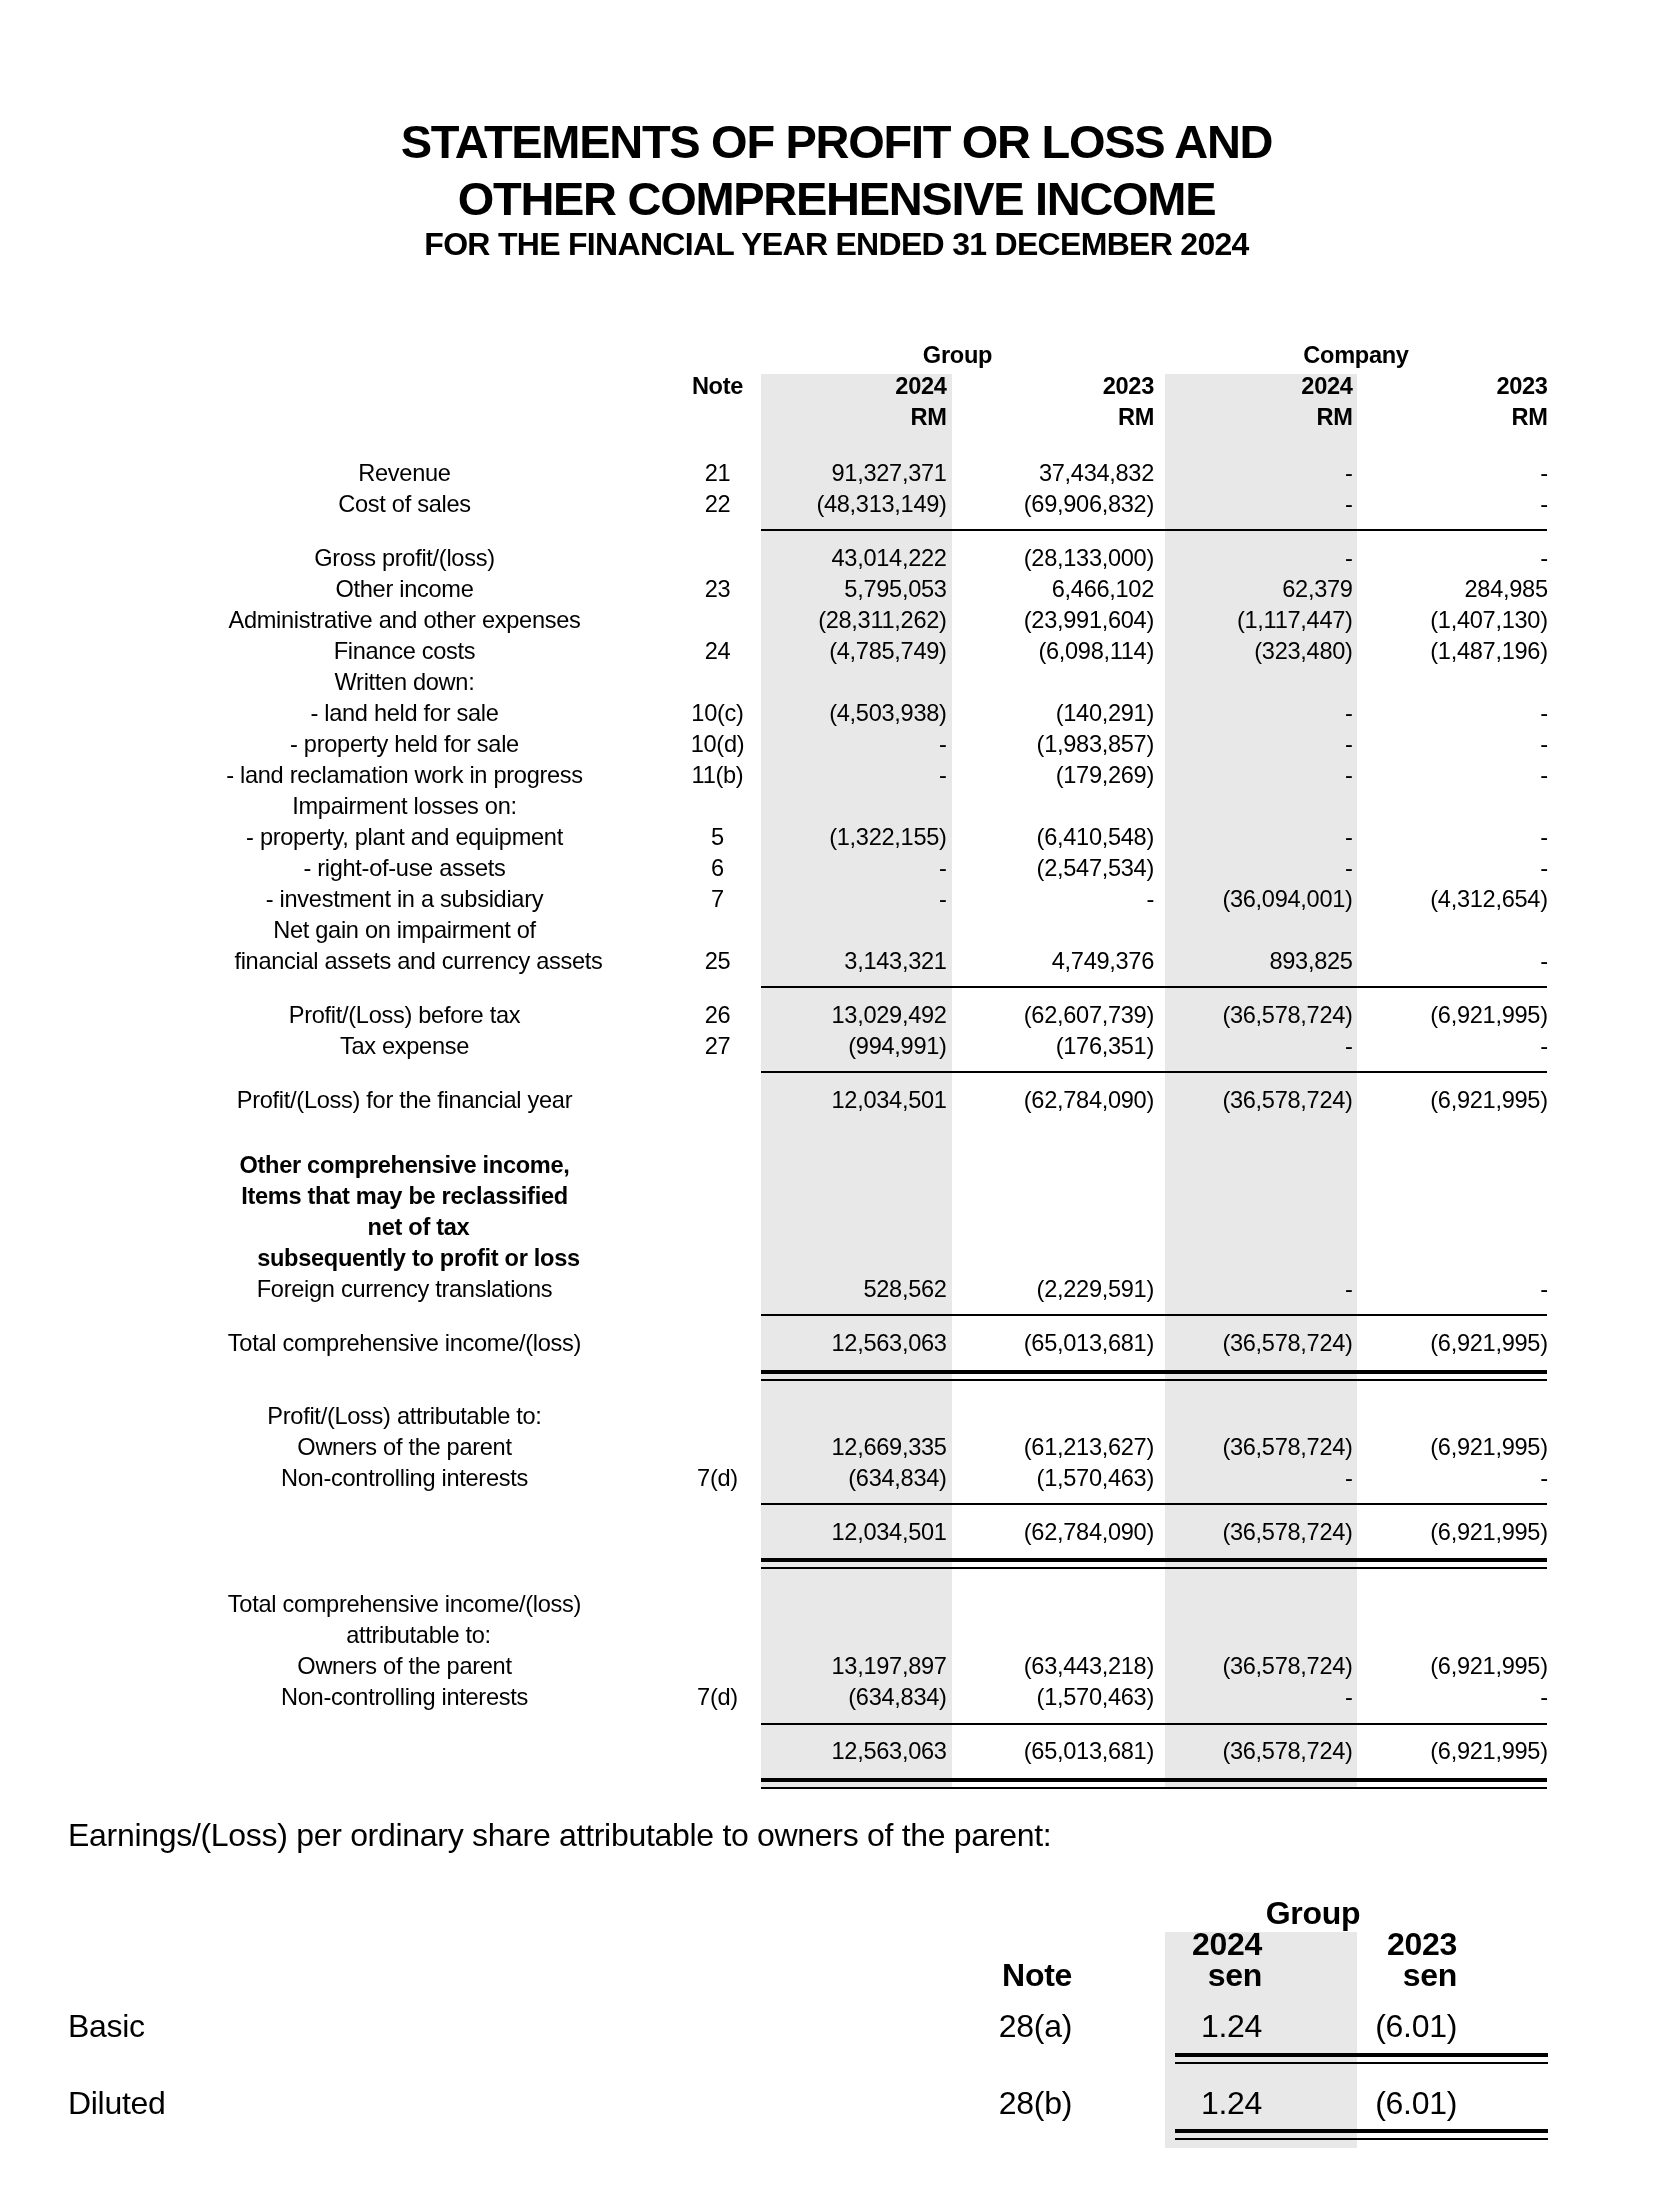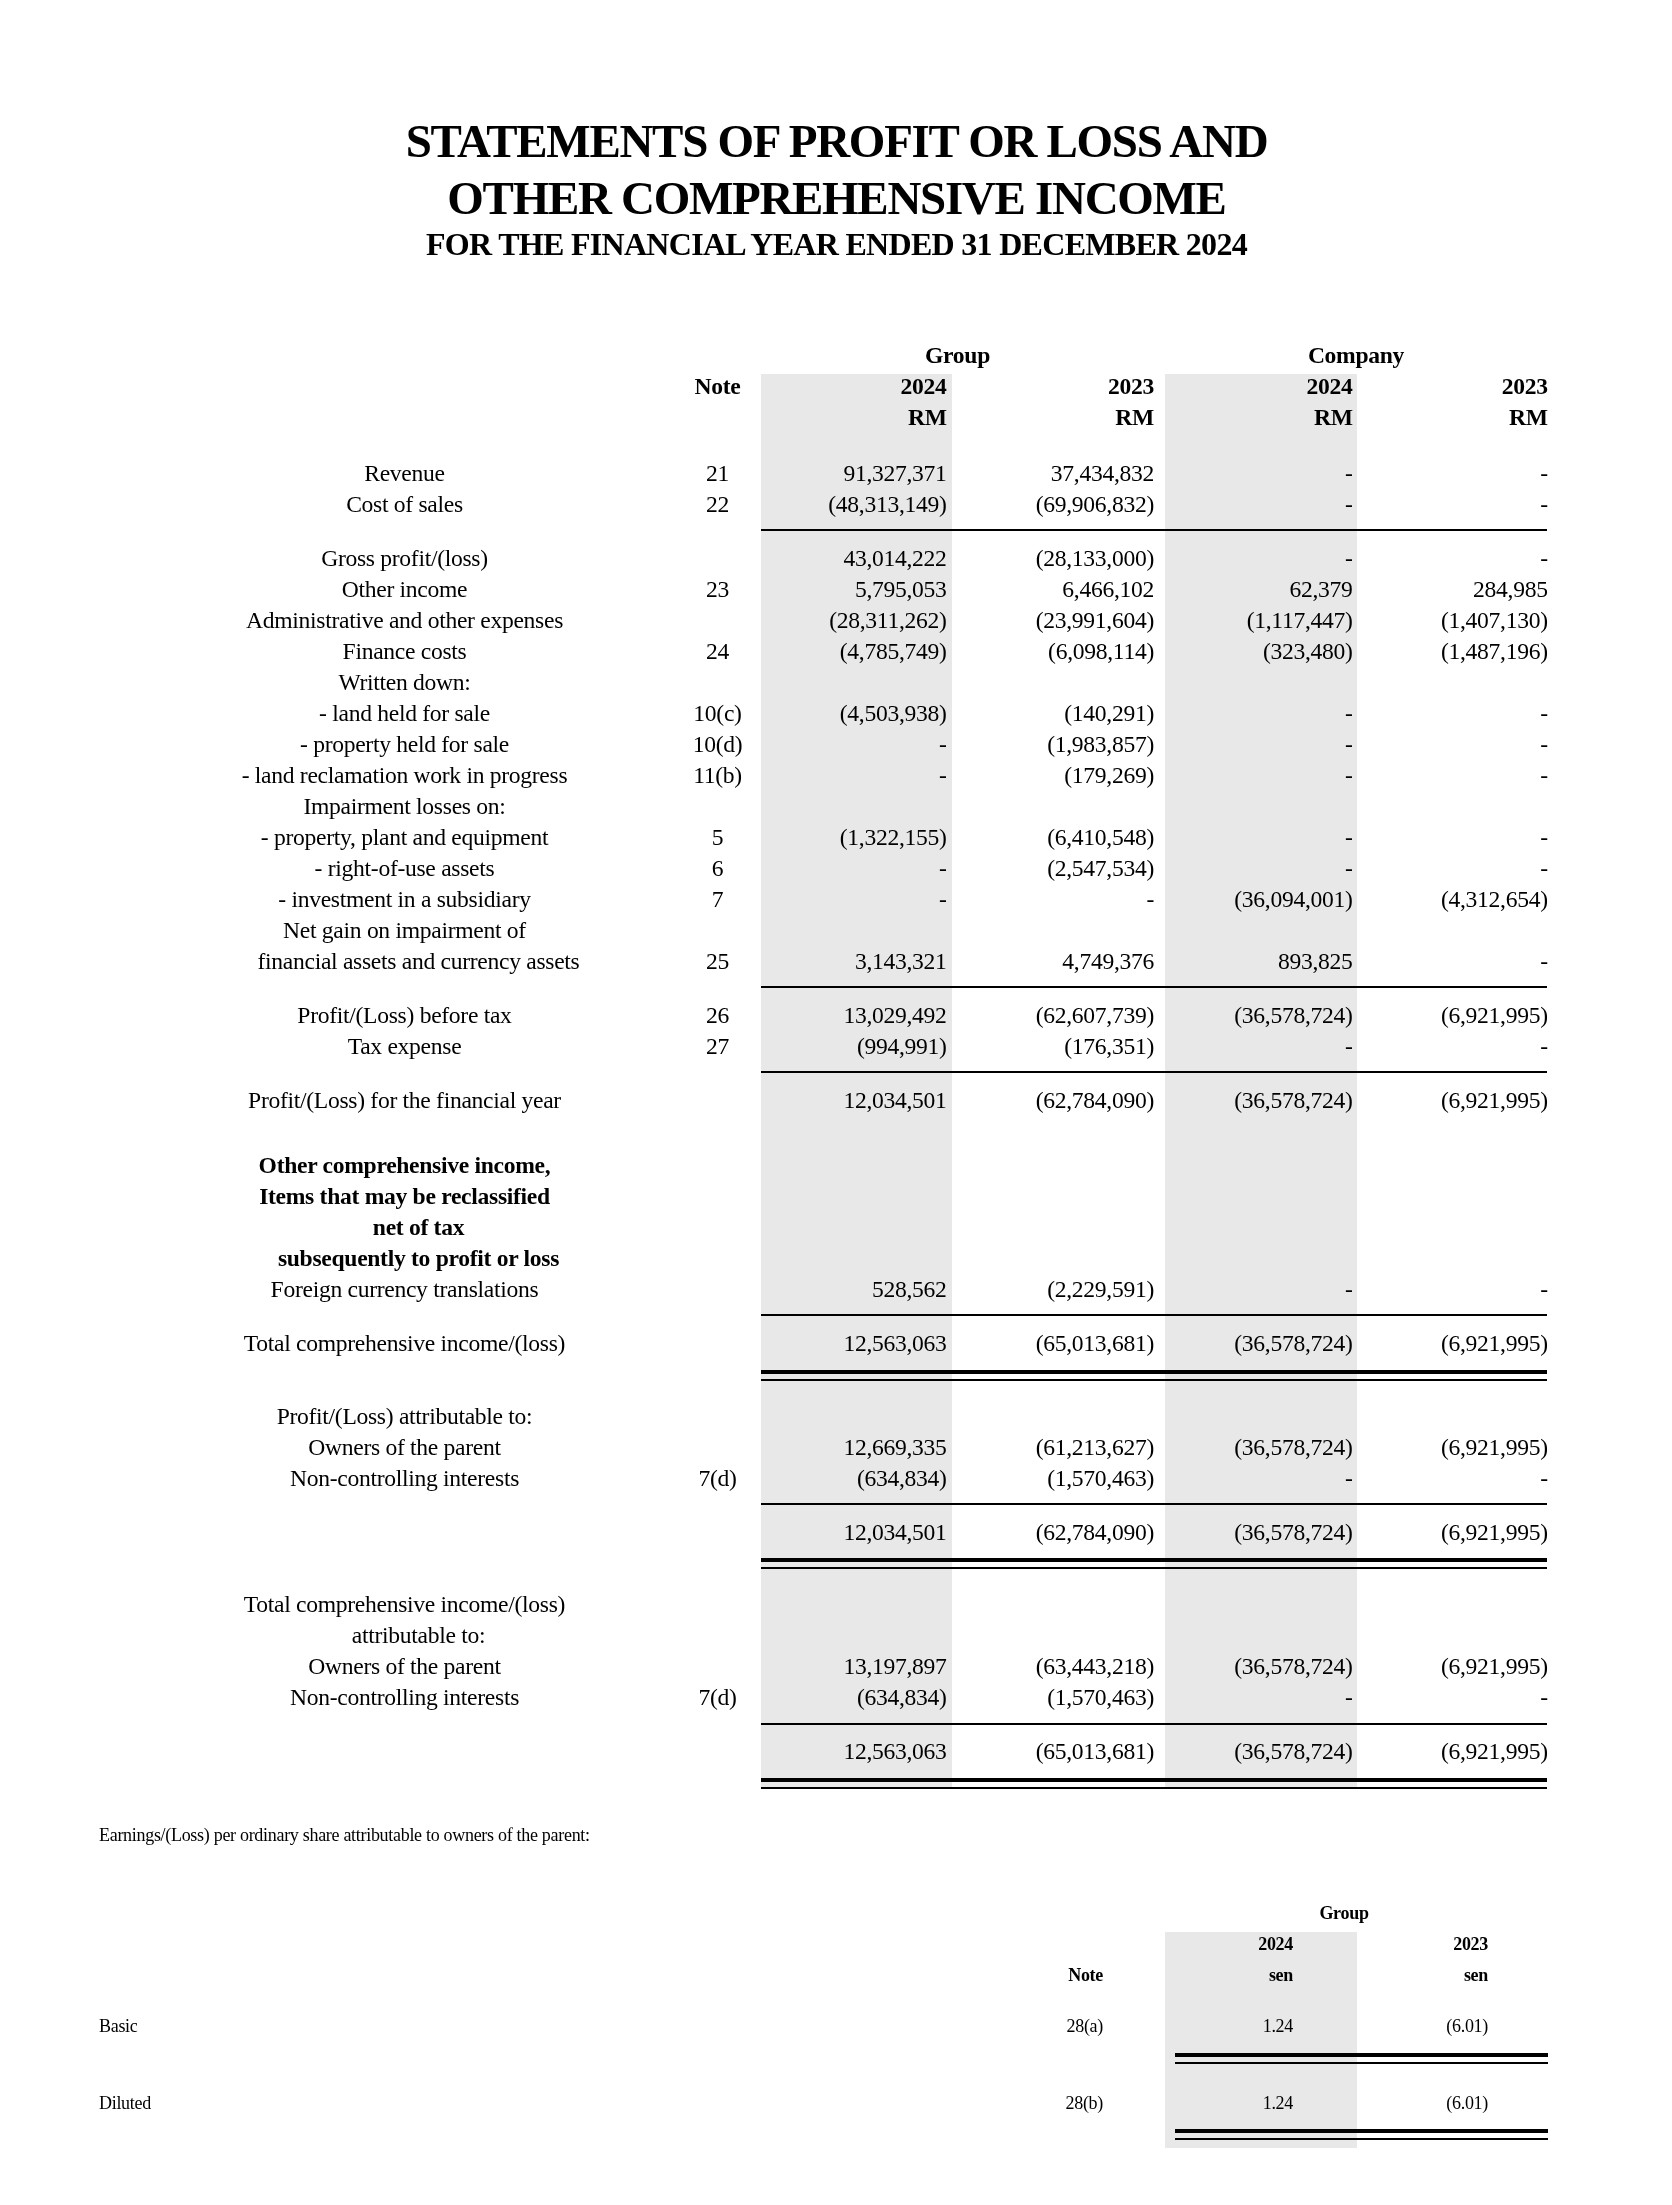--- a/index.html
+++ b/index.html
@@ -1,18 +1,18 @@
 <!DOCTYPE html>
 <html style="--shade: #e8e8e8;font-size:10.8px"><head>
 <meta charset="utf-8">
 <style>
   html,body { margin:0; padding:0; background:#fff; }
   .sheet {
     position:relative; width:1673px; height:2205px; background:#fff;
-    font-family:Liberation Serif, serif; color:#000;
+    font-family:Liberation Sans, sans-serif; color:#000;
     letter-spacing:-0.3px;
   }
   
   .band { position:absolute; background:var(--shade,#e8e8e8); width:191px; }
   .band.b1 { left:761px; top:374px; height:1413px; }
   .band.b2 { left:1165px; top:374px; width:192px; height:1413px; }
   .band.b3 { left:1165px; top:1932px; width:192px; height:216px; }
 
   .titleblock { position:absolute; top:113px; left:0; width:100%; text-align:center; }
   .t1 { font-size:47px; line-height:57px; font-weight:bold; letter-spacing:-1.3px; }
@@ -38,21 +38,21 @@
   .ccell { width:381px; text-align:center; font-weight:bold; }
   .hdr { font-weight:bold; }
 
   .rulerow  { height:23px; padding-top:9.4px; box-sizing:border-box; }
   .rule { margin-left:761px; width:786px; border-top:2.7px solid #000; height:0; }
   .drulerow { height:25.6px; padding-top:10.8px; box-sizing:border-box; }
   .drule { margin-left:761px; width:786px; height:10.8px; box-sizing:border-box;
            border-top:4.7px solid #000; border-bottom:2.7px solid #000; }
   .sp50 { height:34px; } .sp24 { height:16px; } .sp30 { height:20px; } .sp70 { height:47px; }
 
-  .erow { display:flex; height:31px; line-height:31px; padding-left:99px; font-size:18px; }
+  .erow { display:flex; height:31px; line-height:31px; padding-left:68px; font-size:32px; }
   .elbl { width:539px; text-align:left; }
   .enote { width:465px; text-align:right; }
   .e24 { width:190px; text-align:right; }
   .e23 { width:195px; text-align:right; }
   .egsp { width:74px; }
   .egcell { width:334px; text-align:center; font-weight:bold; }
   .erule { margin-left:1175px; width:373px; height:10.8px; box-sizing:border-box;
            border-top:4.7px solid #000; border-bottom:2.7px solid #000; }
 </style>
 </head>

